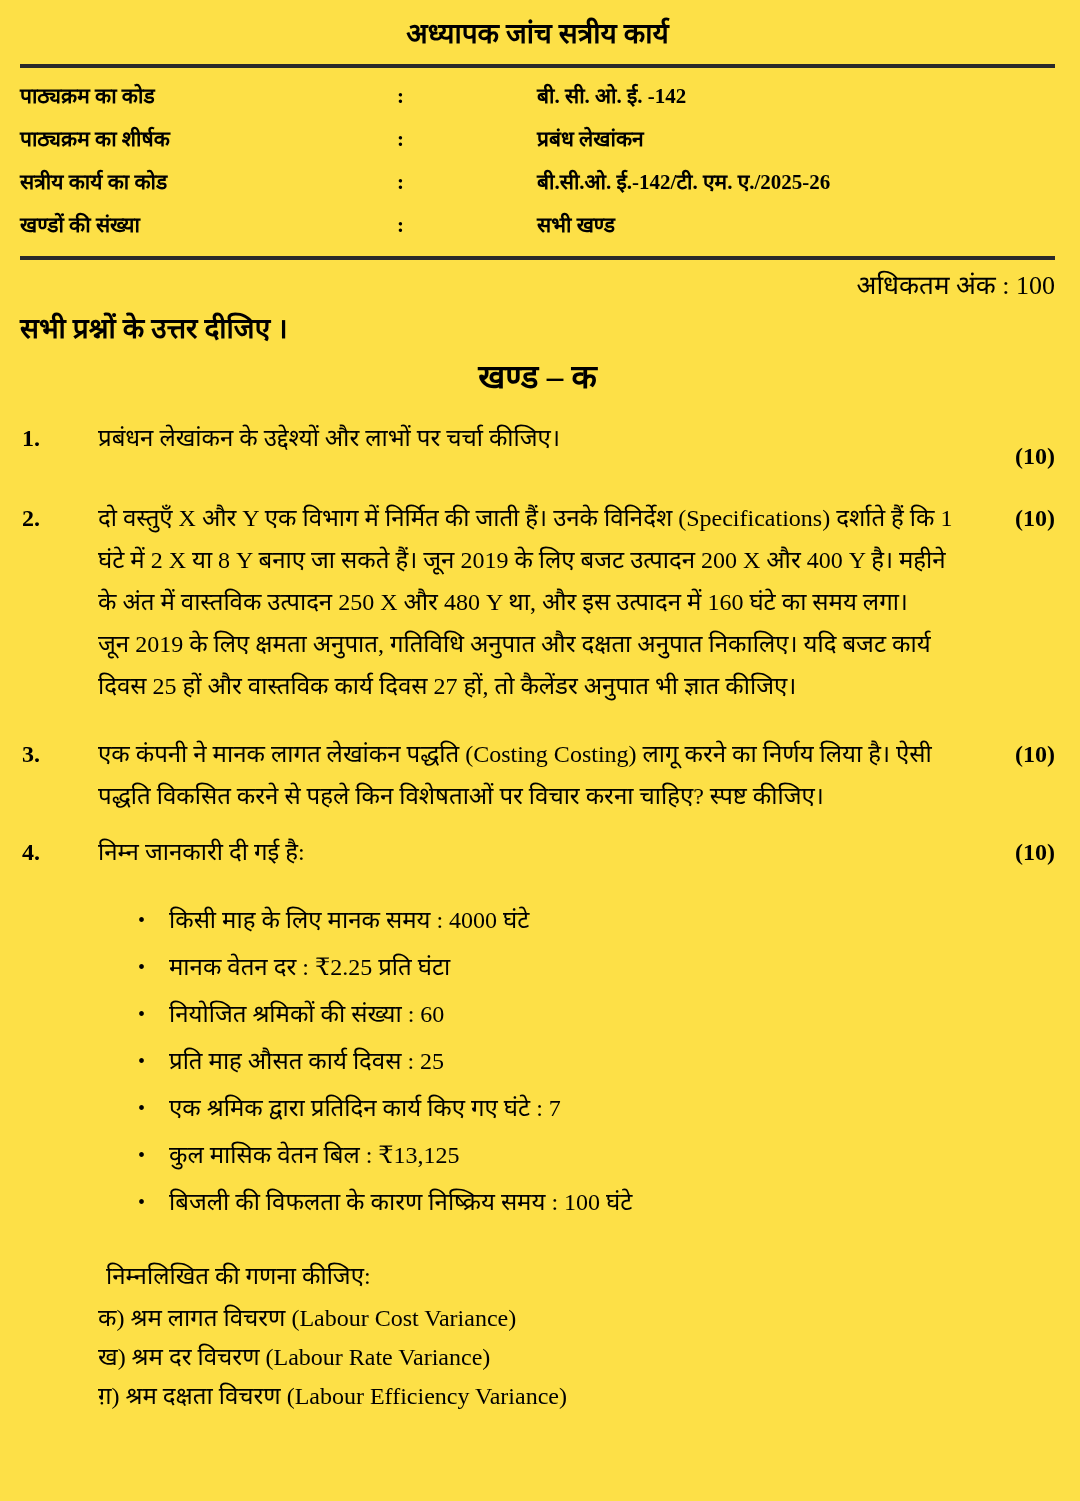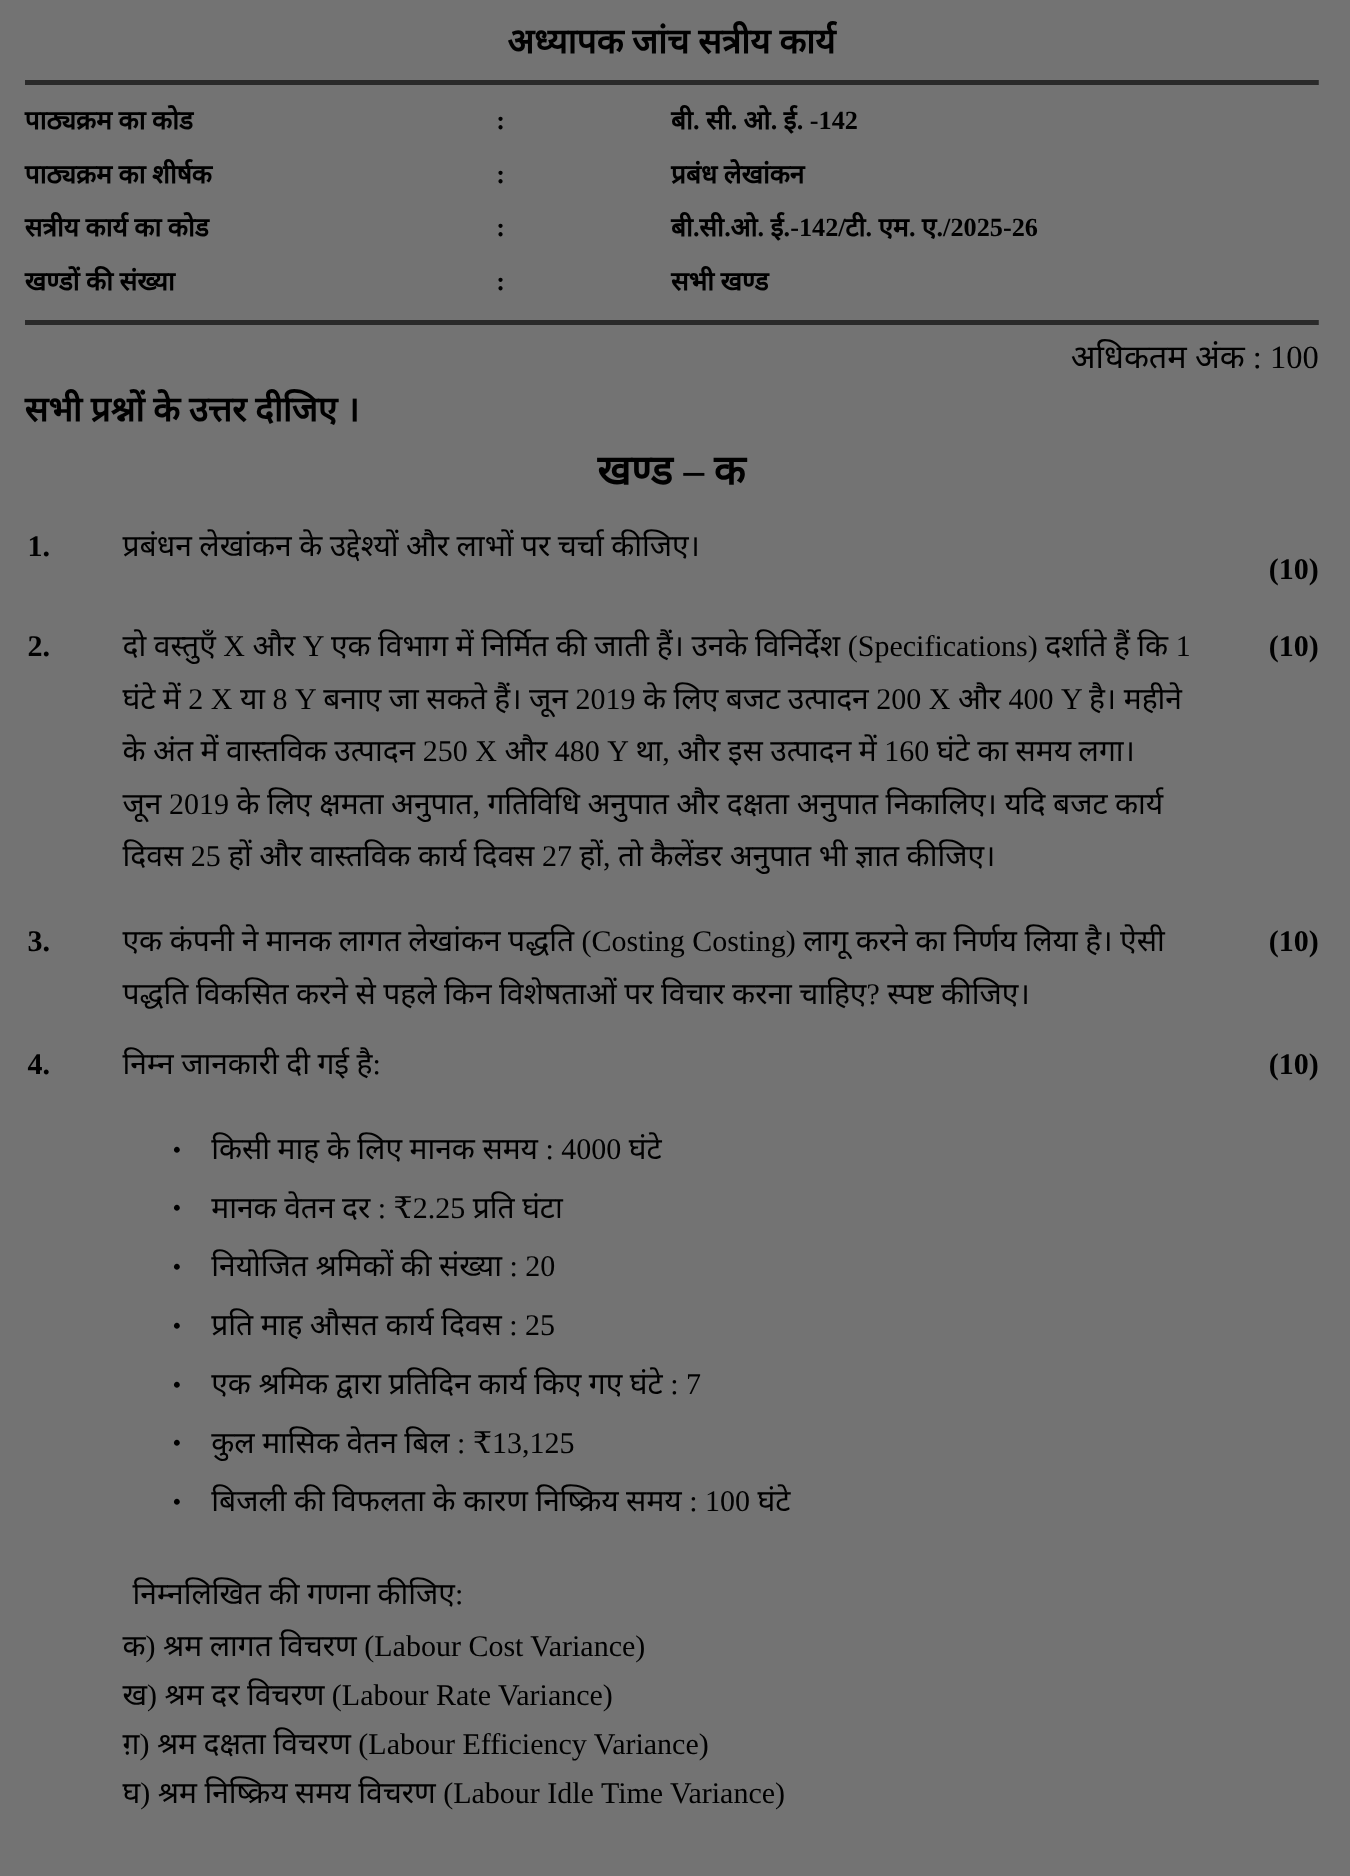--- a/index.html
+++ b/index.html
@@ -1,21 +1,21 @@
 <!DOCTYPE html>
 <html lang="hi"><head>
 <meta charset="utf-8">
 <style>
   html, body { margin: 0; padding: 0; background: #ffffff; }
   .page {
     position: relative;
     width: 1080px;
     height: 1501px;
     margin: 0 auto;
-    background: #737373;
+    background: #fde047;
     color: #000000;
     font-family: "Liberation Serif", "DejaVu Serif", serif;
     box-sizing: border-box;
     padding: 14px 25px 0 20px;
     overflow: hidden;
   }
   .title {
     margin: 0 0 10px 0;
     text-align: center;
     font-size: 28px;
@@ -151,21 +151,21 @@
         <li>
           <span class="bullet-dot">•</span>
           <span>किसी माह के लिए मानक समय : 4000 घंटे</span>
         </li>
         <li>
           <span class="bullet-dot">•</span>
           <span>मानक वेतन दर : ₹2.25 प्रति घंटा</span>
         </li>
         <li>
           <span class="bullet-dot">•</span>
-          <span>नियोजित श्रमिकों की संख्या : 20</span>
+          <span>नियोजित श्रमिकों की संख्या : 60</span>
         </li>
         <li>
           <span class="bullet-dot">•</span>
           <span>प्रति माह औसत कार्य दिवस : 25</span>
         </li>
         <li>
           <span class="bullet-dot">•</span>
           <span>एक श्रमिक द्वारा प्रतिदिन कार्य किए गए घंटे : 7</span>
         </li>
         <li>
@@ -175,19 +175,18 @@
         <li>
           <span class="bullet-dot">•</span>
           <span>बिजली की विफलता के कारण निष्क्रिय समय : 100 घंटे</span>
         </li>
       </ul>
       <p class="calc-intro">निम्नलिखित की गणना कीजिए:</p>
       <div class="sub-items">
         <p>क) श्रम लागत विचरण (Labour Cost Variance)</p>
         <p>ख) श्रम दर विचरण (Labour Rate Variance)</p>
         <p>ग़) श्रम दक्षता विचरण (Labour Efficiency Variance)</p>
-        <p>घ) श्रम निष्क्रिय समय विचरण (Labour Idle Time Variance)</p>
       </div>
     </div>
     <span class="q-marks">(10)</span>
   </div>
 
 </div>
 
 </body></html>

